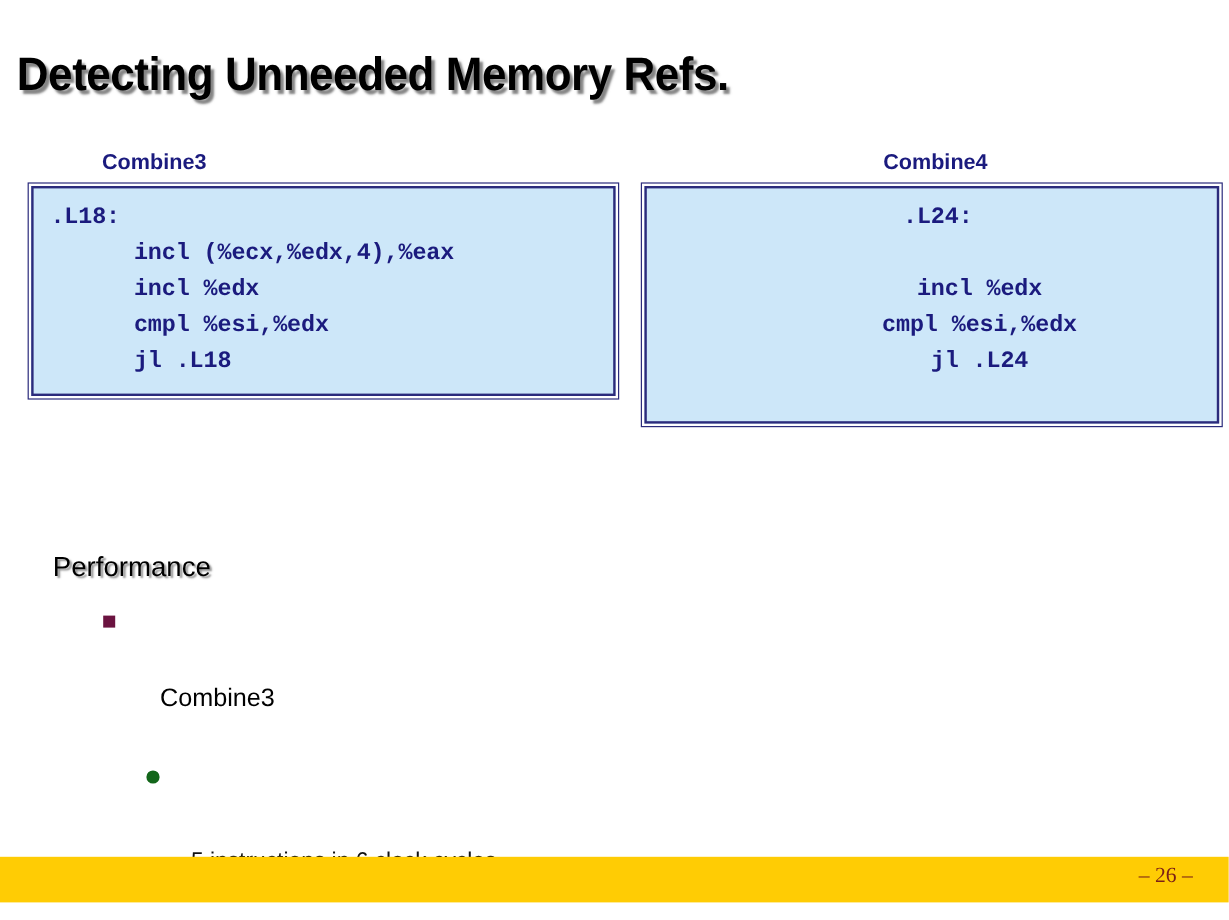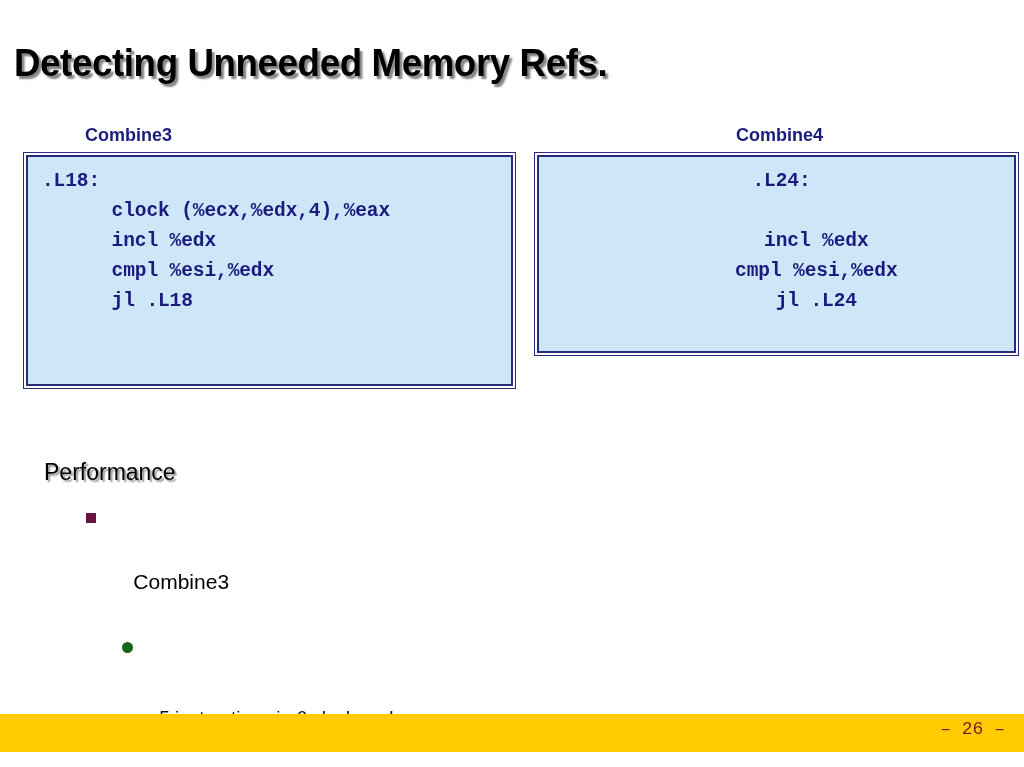--- a/index.html
+++ b/index.html
@@ -52,21 +52,21 @@
   .code-col.right .code-label { margin-left: 6px; }
 
   .code-box {
     background: #cde7f9;
     border: 2px solid #2b2b7c;
     outline: 1px solid #2b2b7c;
     outline-offset: 2px;
     box-sizing: border-box;
     padding: 9px 4px 12px 14px;
   }
-  .code-col.left  .code-box { height: 231px; }
+  .code-col.left  .code-box { height: 175px; }
   .code-col.right .code-box { height: 198px; }
 
   .code-line {
     font-family: "Liberation Mono", monospace;
     font-size: 19.5px;
     font-weight: bold;
     color: #1b1b7e;
     line-height: 30px;
     white-space: pre;
     letter-spacing: -0.1px;
@@ -137,38 +137,38 @@
   .footer-bar {
     position: absolute;
     left: 0;
     top: 714px;
     width: 1024px;
     height: 38px;
     background: #ffcc04;
   }
   .footer-page {
     position: absolute;
-    right: 19px;
+    right: 30px;
     top: 719px;
-    font-family: Liberation Mono, monospace;
+    font-family: Liberation Serif, serif;
     font-size: 18px;
     color: #7b1f17;
     white-space: nowrap;
   }
 </style>
 </head>
 <body>
 
 <div class="slide-title">Detecting Unneeded Memory Refs.</div>
 
 <div class="code-col left">
   <div class="code-label">Combine3</div>
   <div class="code-box">
     <div class="code-line"><span>.L18:</span></div>
-    <div class="code-line"><span>      clock (%ecx,%edx,4),%eax</span></div>
+    <div class="code-line"><span>      incl (%ecx,%edx,4),%eax</span></div>
     <div class="code-line"><span>      incl %edx</span></div>
     <div class="code-line"><span>      cmpl %esi,%edx</span></div>
     <div class="code-line"><span>      jl .L18</span></div>
   </div>
 </div>
 
 <div class="code-col right">
   <div class="code-label">Combine4</div>
   <div class="code-box">
     <div class="code-line"><span>.L24:</span></div>

